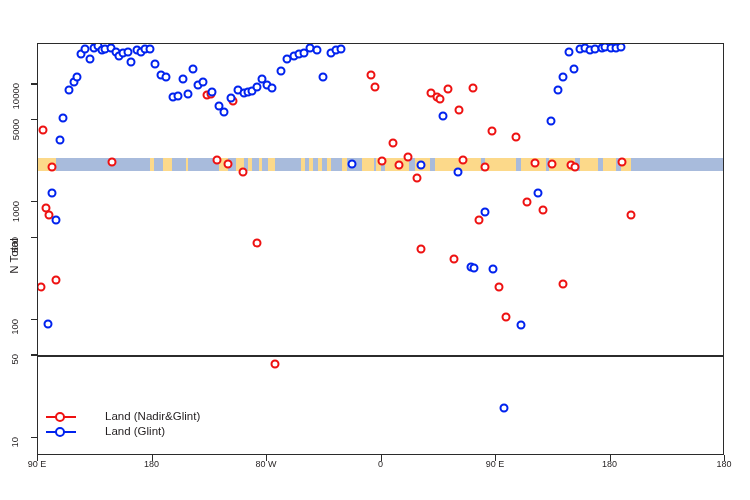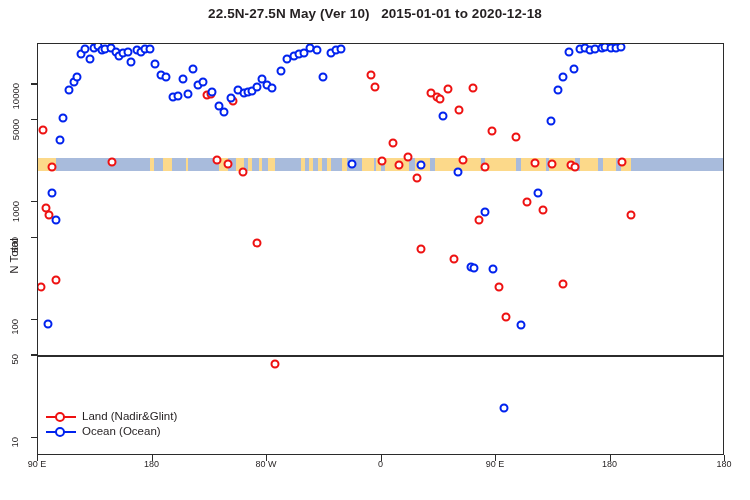--- a/index.html
+++ b/index.html
@@ -31,33 +31,32 @@
       font-size:11.5px;}
   #yaxis-title{position:absolute;left:-26px;top:250px;width:80px;text-align:center;
       font-size:11.5px;transform:rotate(-90deg);transform-origin:50% 50%;}
 
   #legend{position:absolute;left:46px;top:409px;font-size:11.5px;line-height:15px;}
   .legend-row{display:flex;align-items:center;height:15px;}
   .legend-sym{width:30px;height:13px;position:relative;margin-right:6px;flex:0 0 30px;}
   .legend-line{position:absolute;left:0;top:6px;width:30px;height:2.2px;}
   .legend-dot{position:absolute;left:10px;top:2.5px;width:5px;height:5px;
       border-radius:50%;background:#fff;}
-  .legend-txt{white-space:nowrap;}
+  .legend-txt{white-space:nowrap;margin-left:23px;}
 
   .pt{position:absolute;width:9px;height:9px;border-radius:50%;
       background:#ffffff;box-sizing:border-box;transform:translate(-50%,-50%);}
   .pt.land{border:2.4px solid #ee1111;}
   .pt.ocean{border:2.4px solid #0022ee;}
 </style>
 </head>
 <body>
 
 <div id="root">
 
-  <div id="chart-title">22.5N-27.5N May (Ver 10)   2015-01-01 to 2020-12-18</div>
 
   <div id="yaxis-title">N Total</div>
 
   <div id="yticks">
       <div class="ytick-mark" style="left: 31px; top: 436.752px; width: 6px;"></div>
       <div class="ytick-label" style="top: 436.752px;">10</div>
       <div class="ytick-mark" style="left: 31px; top: 354.41px; width: 6px;"></div>
       <div class="ytick-label" style="top: 354.41px;">50</div>
       <div class="ytick-mark" style="left: 31px; top: 318.948px; width: 6px;"></div>
       <div class="ytick-label" style="top: 318.948px;">100</div>
@@ -257,17 +256,17 @@
           <span class="legend-line" style="background: rgb(238, 17, 17);"></span>
           <span class="legend-dot" style="border: 2.4px solid rgb(238, 17, 17); box-sizing: border-box; width: 10px; height: 10px; top: 1.5px; left: 9px;"></span>
         </span>
         <span class="legend-txt">Land (Nadir&amp;Glint)</span>
       </div>
       <div class="legend-row">
         <span class="legend-sym">
           <span class="legend-line" style="background: rgb(0, 34, 238);"></span>
           <span class="legend-dot" style="border: 2.4px solid rgb(0, 34, 238); box-sizing: border-box; width: 10px; height: 10px; top: 1.5px; left: 9px;"></span>
         </span>
-        <span class="legend-txt">Ocean (Ocean)</span>
+        <span class="legend-txt">Land (Glint)</span>
       </div>
     </div>
 
 </div>
 
 </body></html>

